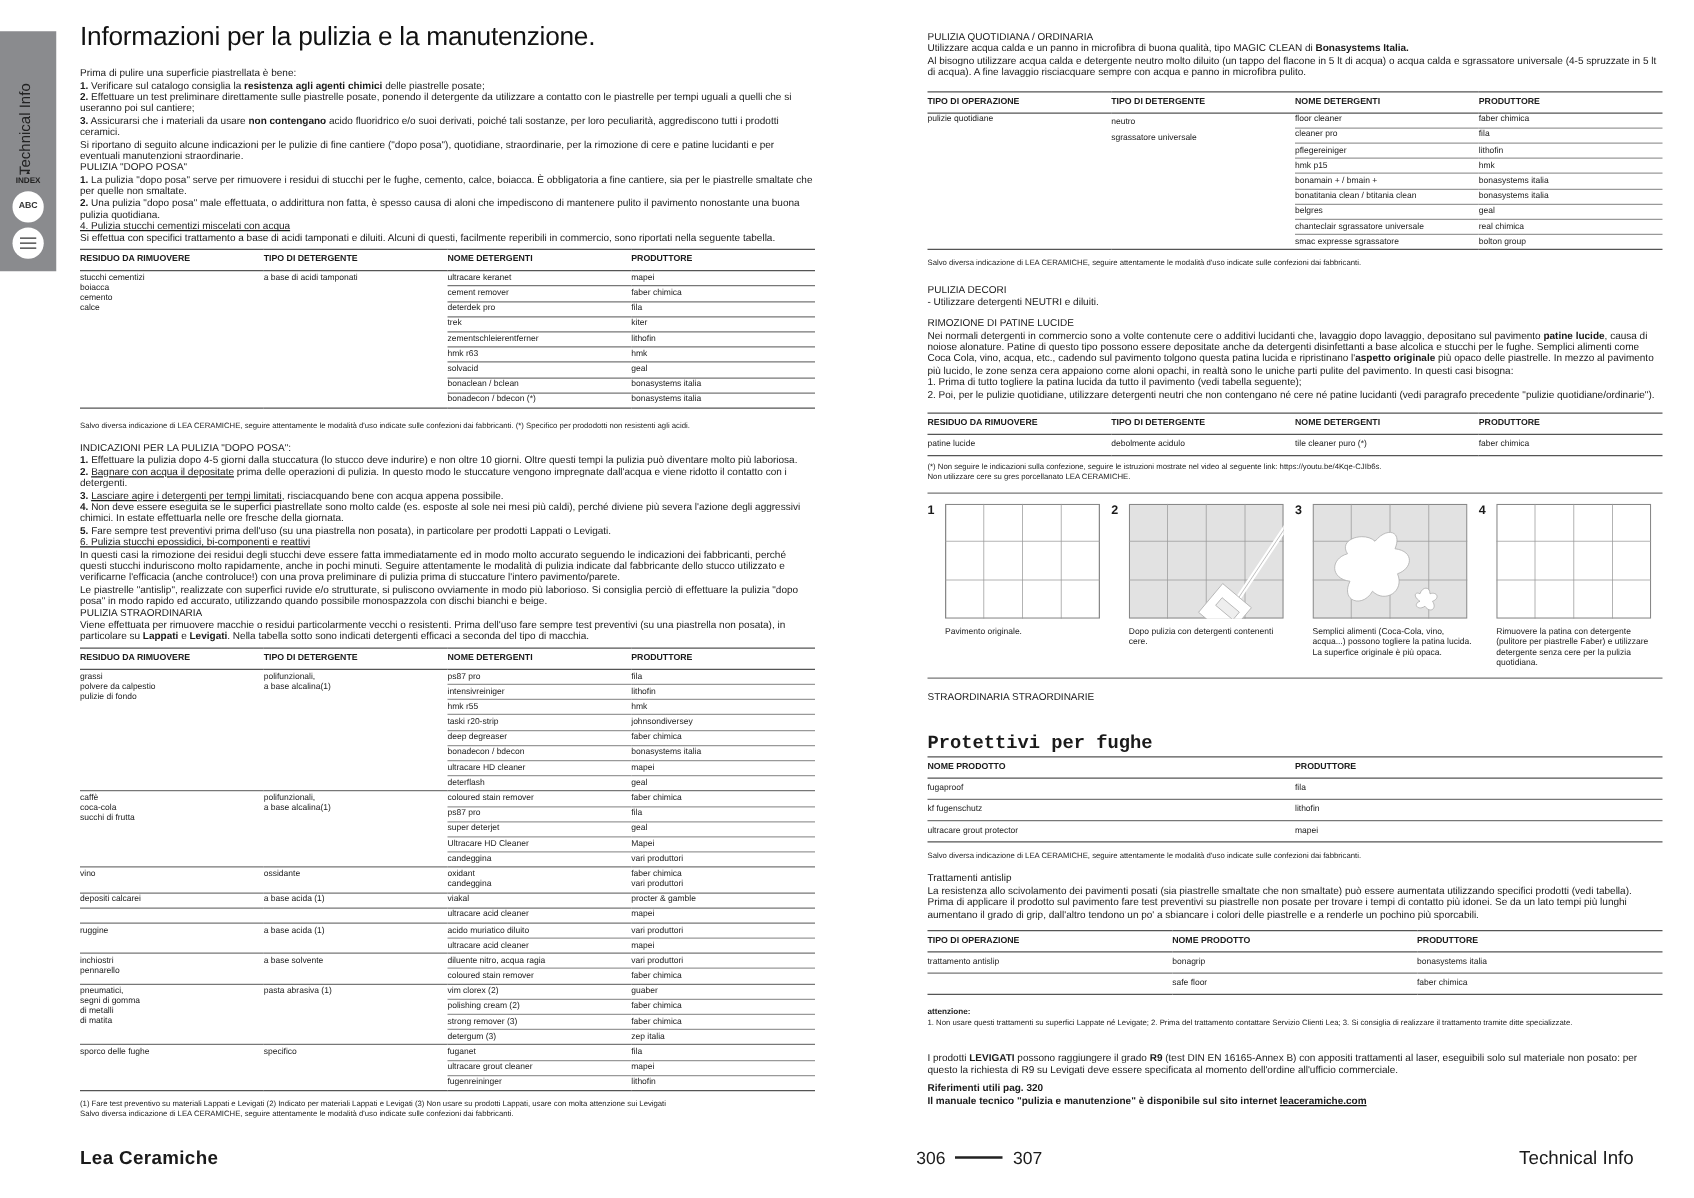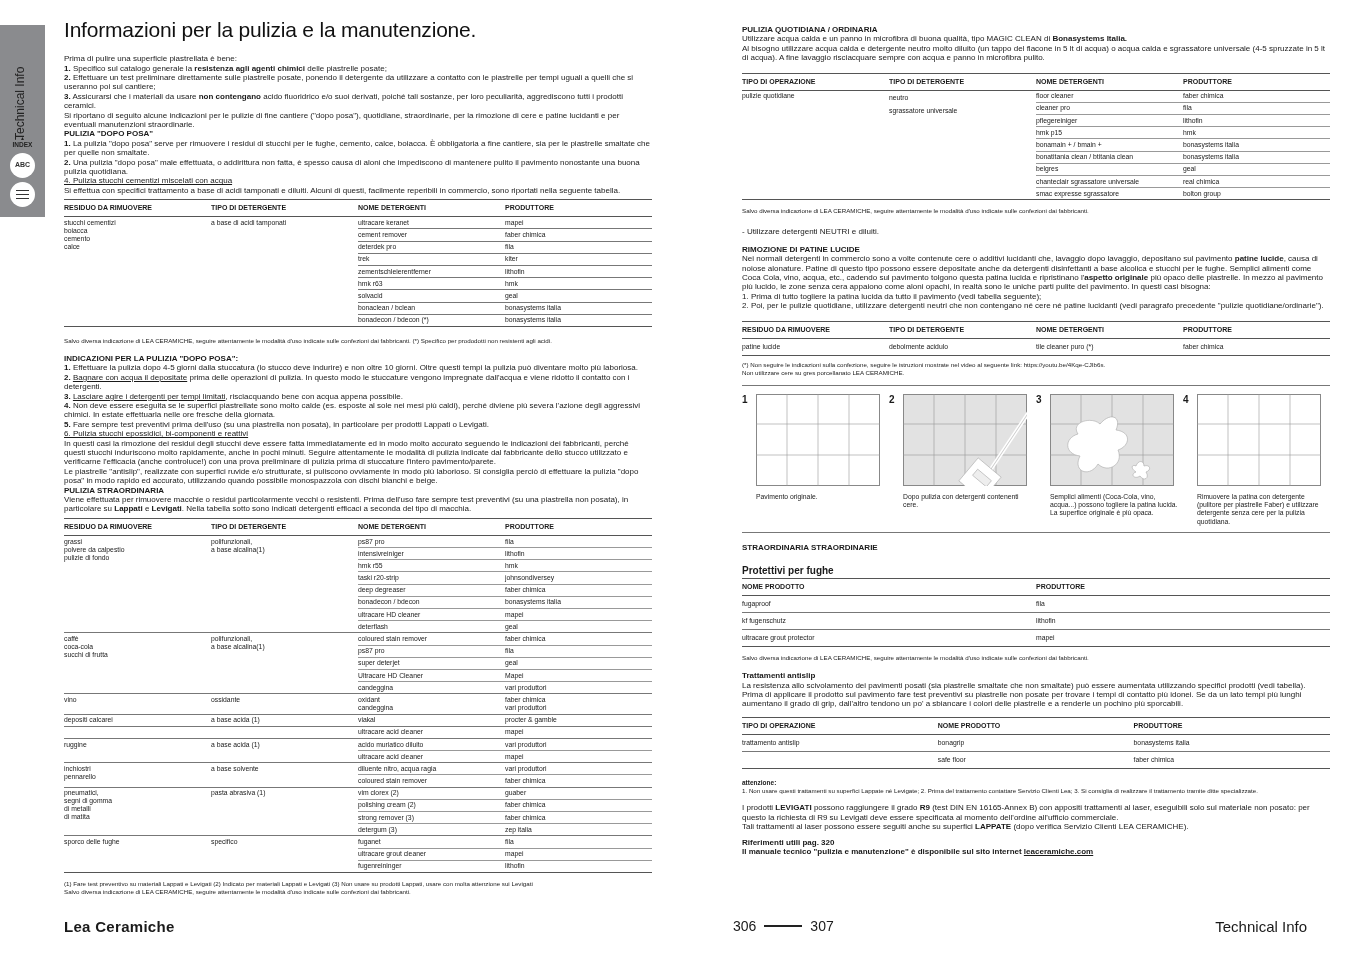--- a/index.html
+++ b/index.html
@@ -17,38 +17,38 @@
   .list-glyph span:nth-child(1){top:0}
   .list-glyph span:nth-child(2){top:3.8px}
   .list-glyph span:nth-child(3){top:7.6px}
 
   .page-left { position: absolute; left: 64px; top: 18px; width: 588px; }
   .page-right { position: absolute; left: 742px; top: 25px; width: 588px; }
   h1.title { font-size: 21px; font-weight: normal; color: #111; letter-spacing: -0.2px; margin-bottom: 12px; }
   p, .line { font-size: 8px; line-height: 9.4px; }
   b { font-weight: bold; }
   u { text-decoration: underline; }
-  .sec-head { font-weight: bold; font-size: 8px; line-height: 9.4px; }
+  .sec-head { font-weight: normal; font-size: 8px; line-height: 9.4px; }
   table.dt { width: 100%; border-collapse: collapse; margin-top: 4px; }
   table.dt th { text-align: left; font-size: 7px; font-weight: bold; padding: 4px 0 4px 0; border-top: 1.3px solid #555; border-bottom: 1.3px solid #555; }
   table.dt td { font-size: 6.8px; padding: 1.6px 0; vertical-align: top; line-height: 8px; }
   table.dt td.sub { border-bottom: 1px solid #777; }
   table.dt tr.last td { border-bottom: 1.3px solid #555; }
   .note { font-size: 6.2px; line-height: 8px; margin-top: 7px; color: #222; }
   .gap { height: 9px; }
   .footer-left { position: absolute; left: 64px; top: 918px; font-size: 15px; font-weight: bold; letter-spacing: 0.3px; }
   .footer-pages { position: absolute; left: 733px; top: 918px; font-size: 14px; display: flex; align-items: center; gap: 8px; }
   .footer-pages .dash { width: 38px; height: 1.3px; background: #222; }
   .footer-right { position: absolute; right: 48px; top: 918px; font-size: 15px; }
   .diagrams { display: flex; border-top: 1.3px solid #777; border-bottom: 1.3px solid #777; padding: 8px 0 6px 0; margin-top: 8px; }
   .diag { width: 25%; position: relative; padding-left: 14px; }
   .diag .num { position: absolute; left: 0; top: 0; font-weight: bold; font-size: 10px; }
   .diag svg { display: block; }
   .diag .cap { font-size: 6.8px; line-height: 8.4px; margin-top: 7px; padding-right: 4px; }
-  .h2 { font-weight: bold; font-size: 10px; margin-top: 12px; margin-bottom: 2px; }
+  .h2 { font-weight: bold; font-size: 15px; margin-top: 24px; margin-bottom: 2px; font-family: Liberation Mono, monospace; }
 </style>
 </head>
 <body>
 
 <div class="sidebar">
   <div class="vtitle">Technical Info</div>
   <div class="index">
     <span class="arrow">▲</span>
     <span>INDEX</span>
   </div>
@@ -61,21 +61,21 @@
         <span></span>
         <span></span>
       </div>
   </div>
 </div>
 
 <div class="page-left">
   <h1 class="title">Informazioni per la pulizia e la manutenzione.</h1>
   <p>Prima di pulire una superficie piastrellata è bene:</p>
   <div id="checks">
-      <p><b>1.</b><span> Specifico sul catalogo generale la </span><b>resistenza agli agenti chimici</b><span> delle piastrelle posate;</span></p>
+      <p><b>1.</b><span> Verificare sul catalogo consiglia la </span><b>resistenza agli agenti chimici</b><span> delle piastrelle posate;</span></p>
       <p><b>2.</b><span> Effettuare un test preliminare direttamente sulle piastrelle posate, ponendo il detergente da utilizzare a contatto con le piastrelle per tempi uguali a quelli che si useranno poi sul cantiere;</span><span></span></p>
       <p><b>3.</b><span> Assicurarsi che i materiali da usare </span><b>non contengano</b><span> acido fluoridrico e/o suoi derivati, poiché tali sostanze, per loro peculiarità, aggrediscono tutti i prodotti ceramici.</span></p>
     </div>
   <p>Si riportano di seguito alcune indicazioni per le pulizie di fine cantiere ("dopo posa"), quotidiane, straordinarie, per la rimozione di cere e patine lucidanti e per eventuali manutenzioni straordinarie.</p>
   <div class="sec-head">PULIZIA "DOPO POSA"</div>
   <div id="dopoposa">
       <p><b>1.</b><span>  La pulizia "dopo posa" serve per rimuovere i residui di stucchi per le fughe, cemento, calce, boiacca. È obbligatoria a fine cantiere, sia per le piastrelle smaltate che per quelle non smaltate.</span></p>
       <p><b>2.</b><span> Una pulizia "dopo posa" male effettuata, o addirittura non fatta, è spesso causa di aloni che impediscono di mantenere pulito il pavimento nonostante una buona pulizia quotidiana.</span></p>
     </div>
   <p><u>4. Pulizia stucchi cementizi miscelati con acqua</u></p>
@@ -336,20 +336,21 @@
         </tr>
         <tr>
           <td style="border-bottom:1.3px solid #555">smac expresse sgrassatore</td>
           <td style="border-bottom:1.3px solid #555">bolton group</td>
         </tr>
       </tbody>
     </table>
   <div class="note">Salvo diversa indicazione di LEA CERAMICHE, seguire attentamente le modalità d'uso indicate sulle confezioni dai fabbricanti.</div>
 
   <div style="height:12px"></div>
+  <div class="sec-head">PULIZIA DECORI</div>
   <p>- Utilizzare detergenti NEUTRI e diluiti.</p>
 
   <div style="height:8px"></div>
   <div class="sec-head">RIMOZIONE DI PATINE LUCIDE</div>
   <p><span>Nei normali detergenti in commercio sono a volte contenute cere o additivi lucidanti che, lavaggio dopo lavaggio, depositano sul pavimento </span><b>patine lucide</b><span>, causa di noiose alonature. Patine di questo tipo possono essere depositate anche da detergenti disinfettanti a base alcolica e stucchi per le fughe. Semplici alimenti come Coca Cola, vino, acqua, etc., cadendo sul pavimento tolgono questa patina lucida e ripristinano l'</span><b>aspetto originale</b><span> più opaco delle piastrelle. In mezzo al pavimento più lucido, le zone senza cera appaiono come aloni opachi, in realtà sono le uniche parti pulite del pavimento. In questi casi bisogna:</span></p>
   <div id="patsteps">
       <p style="padding-left: 9px; text-indent: -9px;">1.  Prima di tutto togliere la patina lucida da tutto il pavimento (vedi tabella seguente);</p>
       <p style="padding-left: 9px; text-indent: -9px;">2.  Poi, per le pulizie quotidiane, utilizzare detergenti neutri che non contengano né cere né patine lucidanti (vedi paragrafo precedente "pulizie quotidiane/ordinarie").</p>
     </div>
 
@@ -479,22 +480,21 @@
           <td style="padding:4px 0;border-bottom:1.3px solid #555"></td>
           <td style="padding:4px 0;border-bottom:1.3px solid #555">safe floor</td>
           <td style="padding:4px 0;border-bottom:1.3px solid #555">faber chimica</td>
         </tr>
       </tbody>
     </table>
 
   <div style="font-size:6.5px;font-weight:bold;margin-top:10px">attenzione:</div>
   <div class="note" style="margin-top:1px">1. Non usare questi trattamenti su superfici Lappate né Levigate; 2. Prima del trattamento contattare Servizio Clienti Lea; 3. Si consiglia di realizzare il trattamento tramite ditte specializzate.</div>
 
-  <p style="margin-top:8px"><span>I prodotti </span><b>LEVIGATI</b><span> possono raggiungere il grado </span><b>R9</b><span> (test DIN EN 16165-Annex B) con appositi trattamenti al laser, eseguibili solo sul materiale non posato: per questo la richiesta di R9 su Levigati deve essere specificata al momento dell'ordine all'ufficio commerciale.</span></p>
-  <p><span>Tali trattamenti al laser possono essere seguiti anche su superfici </span><b>LAPPATE</b><span> (dopo verifica Servizio Clienti LEA CERAMICHE).</span></p>
+  <p style="margin-top:19px"><span>I prodotti </span><b>LEVIGATI</b><span> possono raggiungere il grado </span><b>R9</b><span> (test DIN EN 16165-Annex B) con appositi trattamenti al laser, eseguibili solo sul materiale non posato: per questo la richiesta di R9 su Levigati deve essere specificata al momento dell'ordine all'ufficio commerciale.</span></p>
   <p style="margin-top:6px;font-weight:bold">Riferimenti utili pag. 320</p>
   <p style="font-weight:bold"><span>Il manuale tecnico "pulizia e manutenzione" è disponibile sul sito internet </span><u>leaceramiche.com</u></p>
 </div>
 
 <div class="footer-left">Lea  Ceramiche</div>
 <div class="footer-pages">
   <span>306</span>
   <span class="dash"></span>
   <span>307</span>
 </div>

